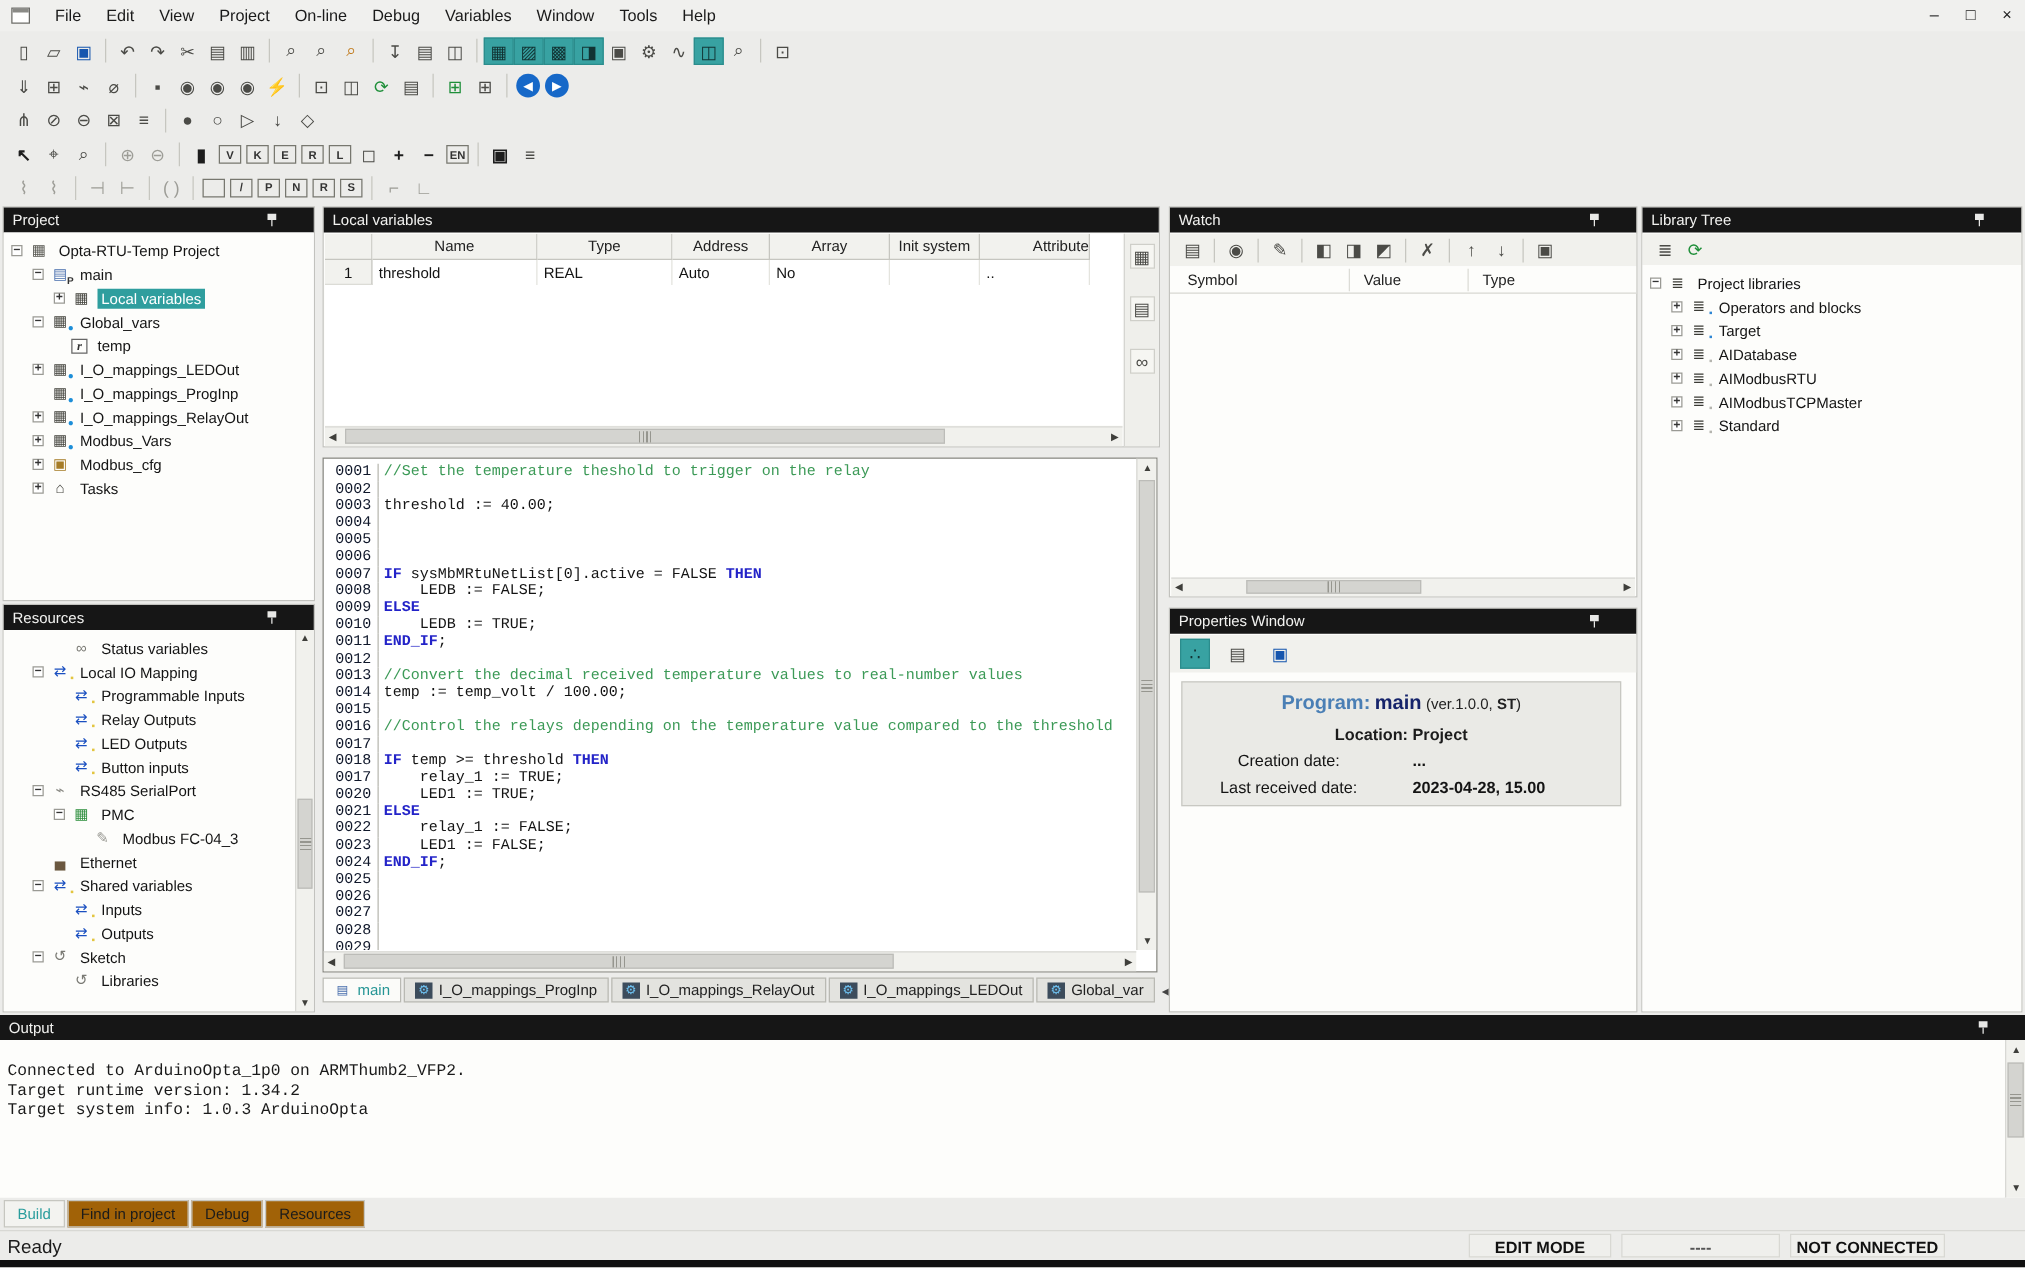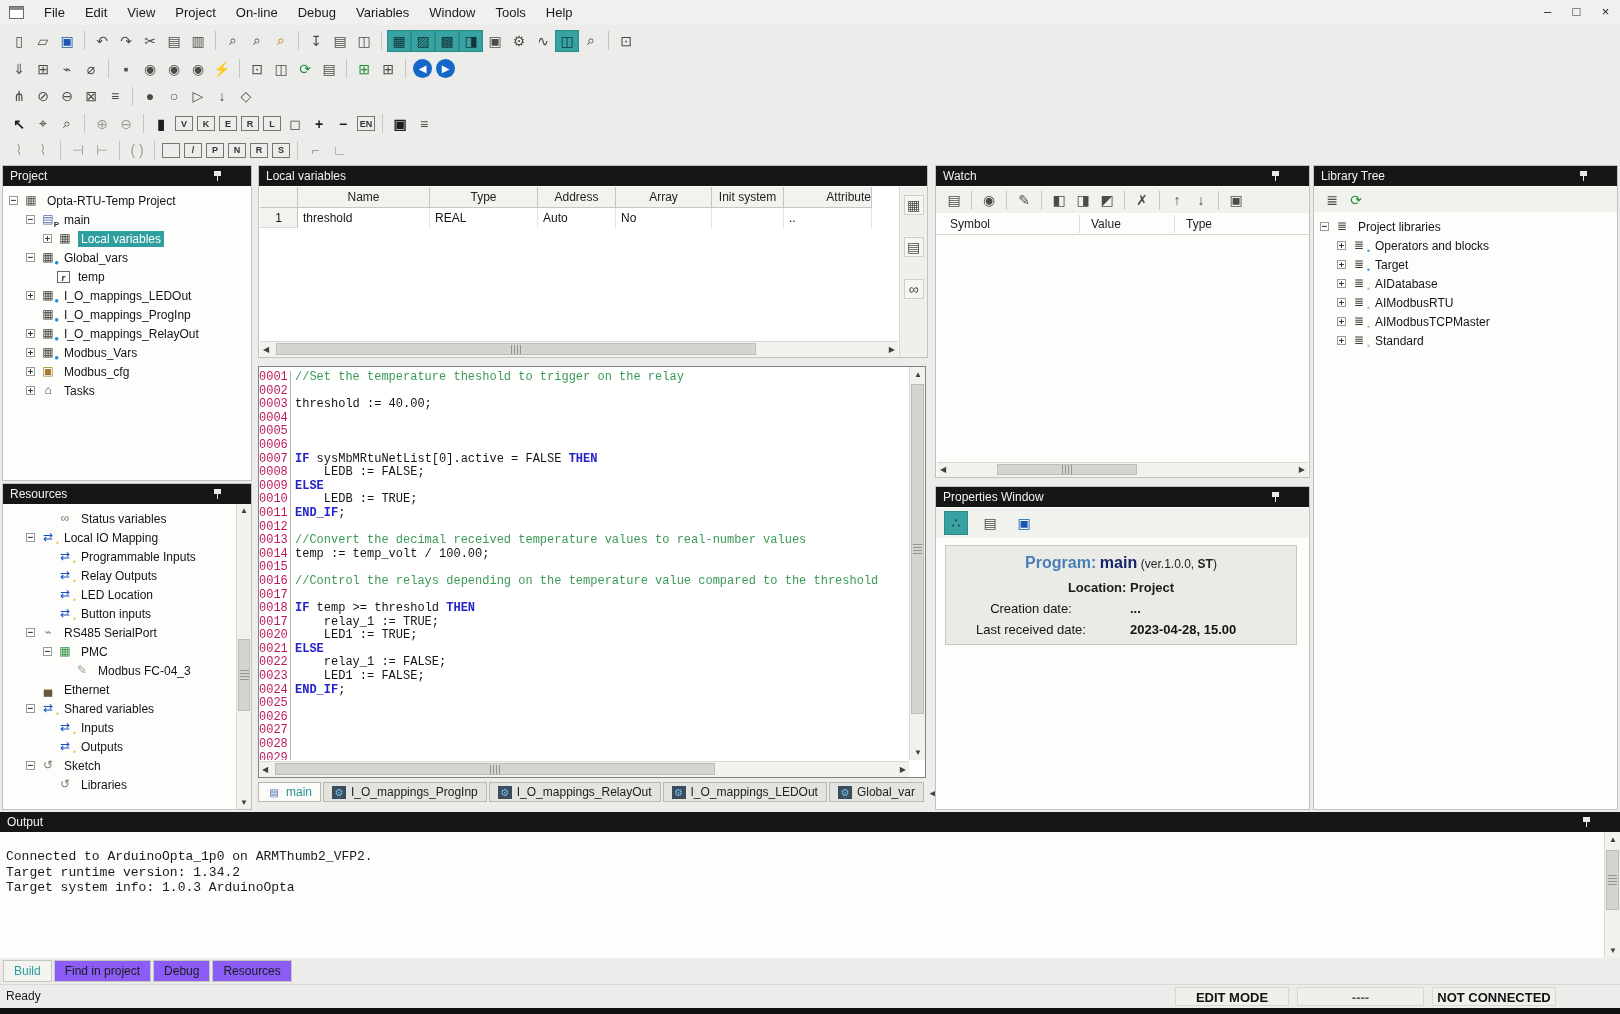--- a/index.html
+++ b/index.html
@@ -65,21 +65,21 @@
   .scroll{position:absolute;background:#f1f1ed;}
   .sarrow{position:absolute;font-size:8px;color:#3f3f3b;text-align:center;}
   .sthumb{position:absolute;background:#d4d4d0;border:1px solid #bcbcb8;display:flex;align-items:center;justify-content:center;}
   .sgrip-h{width:10px;height:9px;background-image:repeating-linear-gradient(90deg,#96968f 0 1px,rgba(0,0,0,0) 1px 3px);}
   .sgrip-v{width:9px;height:10px;background-image:repeating-linear-gradient(180deg,#96968f 0 1px,rgba(0,0,0,0) 1px 3px);}
 
   
   #editor-panel{position:absolute;left:258px;top:366px;width:668px;height:412px;background:#fff;border:1px solid #84847e;}
   #code-area{position:absolute;left:0;top:0;right:17px;bottom:17px;overflow:hidden;padding-top:4px;}
   .cline{display:flex;height:13.6px;white-space:pre;font:12px/13.6px "Liberation Mono",monospace;}
-  .gut{width:32px;flex:none;text-align:right;padding-right:5px;color:#be185d;border-right:1px solid #b8b8b0;margin-right:4px;}
+  .gut{width:44px;flex:none;text-align:right;padding-right:5px;color:#0f172a;border-right:1px solid #b8b8b0;margin-right:4px;}
   .kw{color:#2323c8;font-weight:bold;} .cmt{color:#3c9a57;}
 
   
   #editor-tabs{position:absolute;left:258px;top:780px;width:668px;height:22px;display:flex;align-items:flex-end;}
   .etab{display:inline-flex;align-items:center;gap:5px;padding:0 8px;height:20px;border:1px solid #b9b9b3;
         background:#e3e3df;margin-right:2px;font-size:12px;color:#222;white-space:nowrap;}
   .etab.active{background:#fbfbf9;color:#259595;}
   .etab .ticon{width:14px;height:13px;font-size:10px;line-height:13px;margin:0;}
   .enav{width:14px;height:18px;text-align:center;line-height:18px;font-size:9px;color:#444;flex:none;}
 
@@ -100,24 +100,24 @@
   .pl-grid{display:flex;margin-top:6px;font-size:13px;}
   .pl-grid .lab{width:170px;text-align:center;font-weight:normal;}
   .pl-grid .val{padding-left:14px;font-weight:bold;}
 
   
   #output-body{position:absolute;left:0;top:20px;right:17px;bottom:0;background:#fdfdfb;padding:17px 0 0 6px;overflow:hidden;}
   .oline{font:13px/15.5px "Liberation Mono",monospace;color:#1a1a1a;white-space:pre;}
 
   
   #bottom-tabs{position:absolute;left:0;top:958px;width:1620px;height:26px;display:flex;align-items:center;padding-left:3px;gap:2px;}
-  .btab{padding:3px 10px;border:1px solid #c6c6c0;background:#8b5cf6;font-size:12px;color:#1b1b1b;}
+  .btab{padding:3px 10px;border:1px solid #c6c6c0;background:#a16207;font-size:12px;color:#1b1b1b;}
   .btab.active{background:#f3f3f0;color:#2a9d9d;}
   #statusbar{position:absolute;left:0;top:984px;width:1620px;height:24px;border-top:1px solid #d8d8d4;}
-  #status-ready{position:absolute;left:6px;top:4px;font-size:12px;color:#1b1b1b;}
+  #status-ready{position:absolute;left:6px;top:4px;font-size:15px;color:#1b1b1b;}
   .seg{position:absolute;top:2px;height:19px;line-height:19px;background:#efefec;border:1px solid #d8d8d3;
        text-align:center;font-weight:bold;font-size:13px;color:#111;}
   #seg-mode{left:1175px;width:114px;} #seg-sep{left:1297px;width:127px;color:#555;} #seg-conn{left:1432px;width:124px;}
   #bottom-strip{position:absolute;left:0;top:1008px;width:1620px;height:6px;background:#101010;}
 </style>
 </head>
 <body>
 
 <div id="app" data-interactable="false">
 
@@ -330,21 +330,21 @@
           <span class="tlabel" data-interactable="false">Programmable Inputs</span>
         </div>
         <div class="trow" data-interactable="true" style="padding-left: 40px;">
           <span class="texp hid" data-interactable="false"></span>
           <span class="ticon" data-interactable="false" style="color: rgb(26, 79, 192);">⇄<span class="tbadge" data-interactable="false" style="color: rgb(227, 197, 63);">▪</span></span>
           <span class="tlabel" data-interactable="false">Relay Outputs</span>
         </div>
         <div class="trow" data-interactable="true" style="padding-left: 40px;">
           <span class="texp hid" data-interactable="false"></span>
           <span class="ticon" data-interactable="false" style="color: rgb(26, 79, 192);">⇄<span class="tbadge" data-interactable="false" style="color: rgb(227, 197, 63);">▪</span></span>
-          <span class="tlabel" data-interactable="false">LED Location</span>
+          <span class="tlabel" data-interactable="false">LED Outputs</span>
         </div>
         <div class="trow" data-interactable="true" style="padding-left: 40px;">
           <span class="texp hid" data-interactable="false"></span>
           <span class="ticon" data-interactable="false" style="color: rgb(26, 79, 192);">⇄<span class="tbadge" data-interactable="false" style="color: rgb(227, 197, 63);">▪</span></span>
           <span class="tlabel" data-interactable="false">Button inputs</span>
         </div>
         <div class="trow" data-interactable="true" style="padding-left: 23px;">
           <span class="texp" data-interactable="true">−</span>
           <span class="ticon" data-interactable="false" style="color: rgb(138, 138, 132);">⌁</span>
           <span class="tlabel" data-interactable="false">RS485 SerialPort</span>

